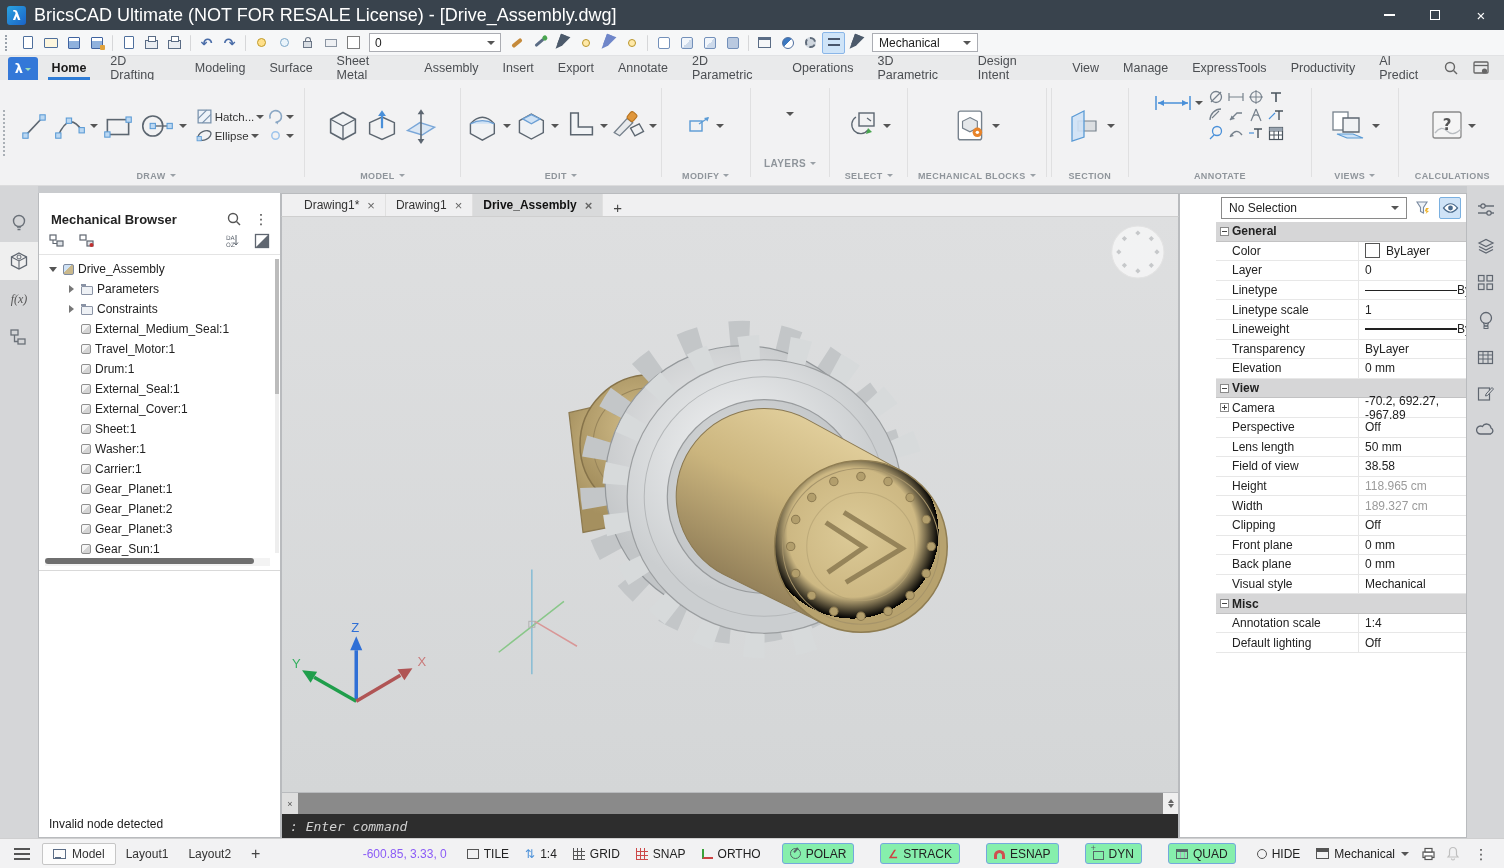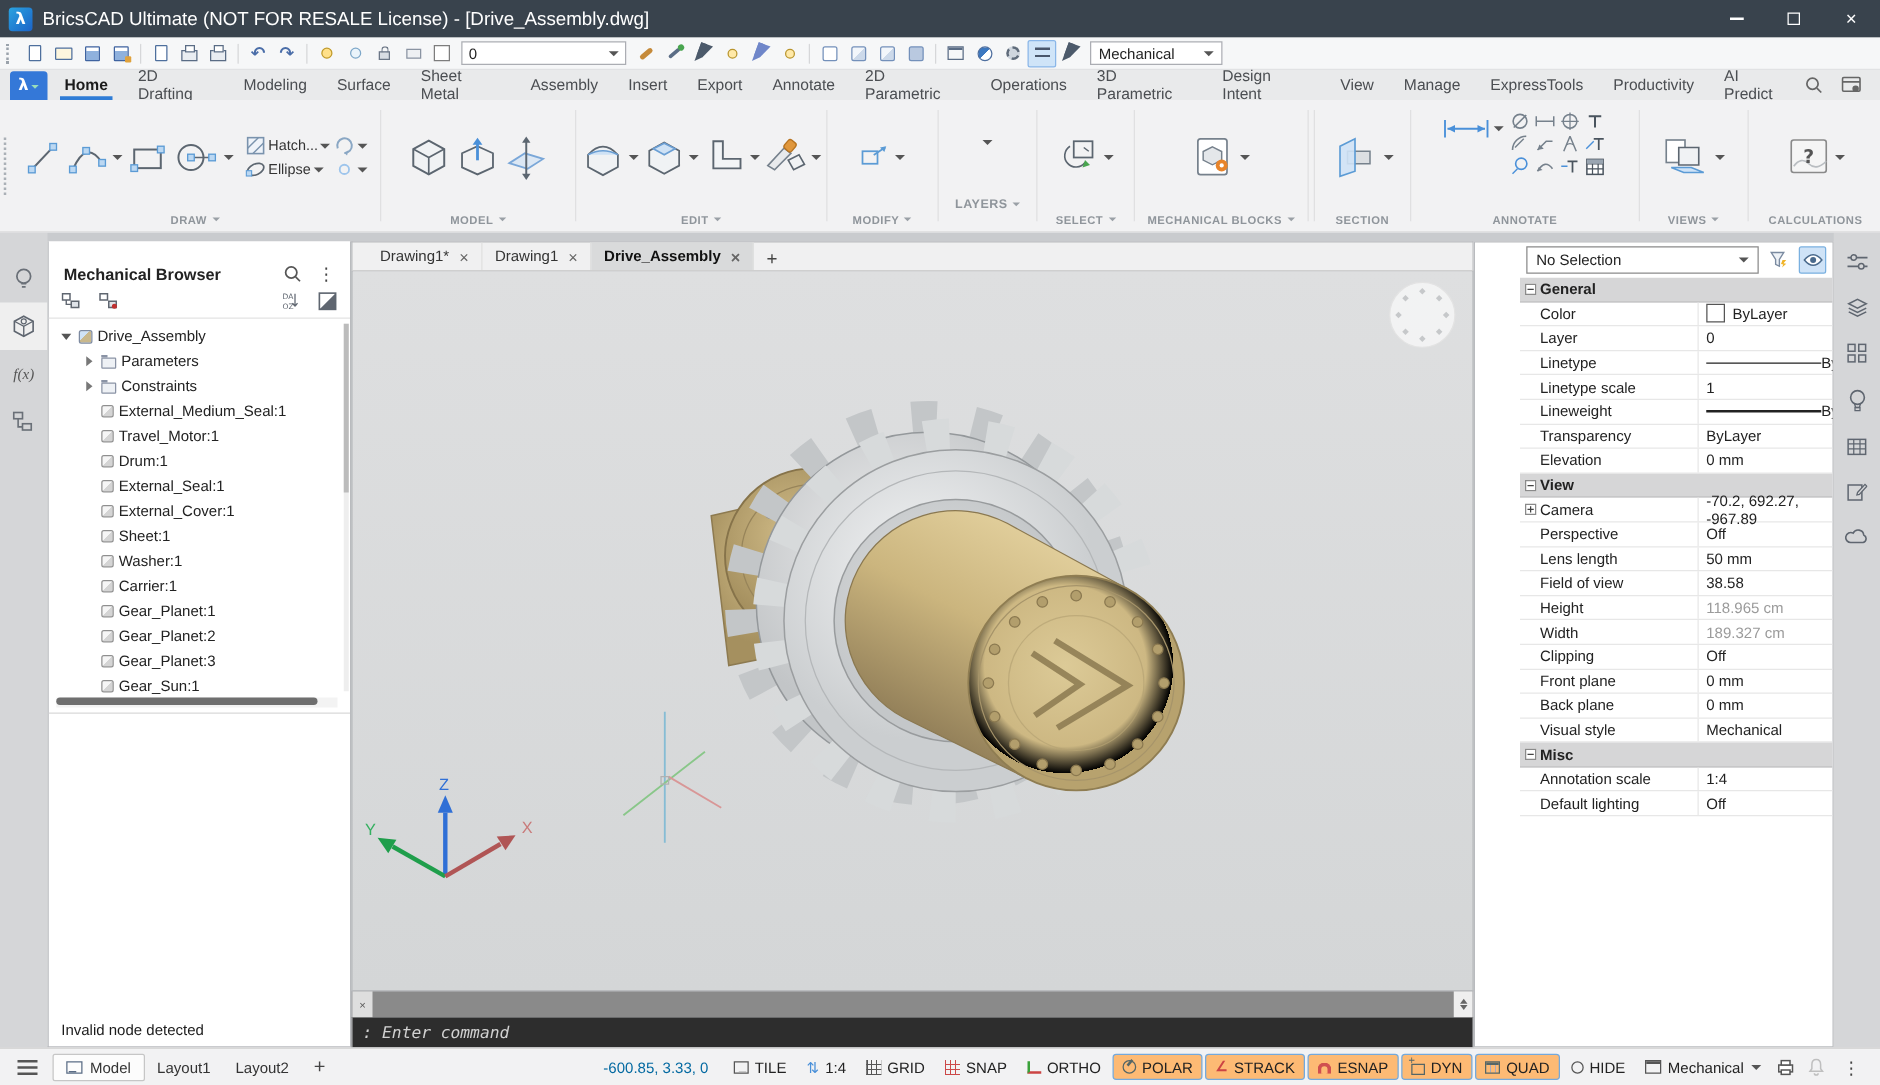--- a/index.html
+++ b/index.html
@@ -5,21 +5,21 @@
   * { margin:0; padding:0; box-sizing:border-box; }
   html,body { width:1504px; height:868px; overflow:hidden; }
   body { font-family:"Liberation Sans", sans-serif; font-size:12px; color:#222; background:#c9cbce; }
   .app { width:1504px; height:868px; display:flex; flex-direction:column; position:relative; }
 
   
   .titlebar { height:30px; background:#39434d; color:#fff; display:flex; align-items:center; flex:none; }
   .app-icon { width:19px; height:19px; margin:0 8px 0 7px; border-radius:3px;
     background:linear-gradient(135deg,#2aa3e0,#1b63c8); color:#fff; font:bold 13px/19px "DejaVu Sans",sans-serif;
     text-align:center; flex:none; }
-  .title-text { font-size:15px; }
+  .title-text { font-size:18px; }
   .win-btns { margin-left:auto; display:flex; height:30px; }
   .win-btn { width:46px; height:30px; display:flex; align-items:center; justify-content:center; color:#fff; }
   .ic-min { width:11px; height:1.5px; background:#fff; display:block; }
   .ic-max { width:10px; height:10px; border:1.2px solid #fff; display:block; }
   .ic-close { font-size:15px; line-height:1; }
 
   
   .qat { height:26px; background:#f6f7f8; border-bottom:1px solid #e1e2e4; display:flex; align-items:center; padding-left:3px; flex:none; }
   .qgrip { width:7px; height:16px; border-left:2px dotted #9aa2ab; margin:0 4px 0 2px; }
   .qicon { width:23px; height:22px; display:flex; align-items:center; justify-content:center; flex:none; border-radius:2px; }
@@ -159,23 +159,23 @@
 
   
   .statusbar { height:30px; background:#f2f2f3; border-top:1px solid #cfcfd0; display:flex; align-items:center; padding:0 8px; gap:2px; flex:none; font-size:12px; }
   .burger { width:16px; display:flex; flex-direction:column; gap:3px; margin:0 10px 0 6px; }
   .burger span { height:2px; background:#555; }
   .stab { height:22px; display:flex; align-items:center; gap:6px; padding:0 10px; color:#333; }
   .stab.active { background:#fcfcfc; border:1px solid #c6c6c6; border-radius:2px; }
   .st-ic { display:none; }
   .st-ic.model-icon { display:inline-block; width:13px; height:10px; border:1.2px solid #5a6c85; background:linear-gradient(transparent 0 5px,#5a6c85 5px 6px,transparent 6px) no-repeat 1px 2px/6px 6px; }
   .stab-add { font-size:16px; color:#444; padding:0 8px; }
-  .coords { margin-left:auto; font-size:12px; color:#0369a1; padding-right:10px; }
+  .coords { margin-left:auto; font-size:12px; color:#8b5cf6; padding-right:10px; }
   .tog { height:21px; display:flex; align-items:center; gap:5px; padding:0 7px; border:1px solid transparent; border-radius:3px; color:#222; }
-  .tog.on { border-color:#74a9dc; background:#fdba74; margin:0 1px; }
+  .tog.on { border-color:#74a9dc; background:#86efac; margin:0 13px; }
   .tog i { display:inline-block; flex:none; }
   .tile-icon { width:12px; height:10px; border:1px solid #555; background:linear-gradient(transparent 0 5px,#555 5px 6px,transparent 6px) no-repeat left 3px bottom 1px/6px 5px; }
   .scale-icon { font-style:normal; color:#4a90d9; font-size:12px; line-height:10px; }
   .scale-icon::before { content:"\21C5"; }
   .grid-icon { width:12px; height:12px; background:repeating-linear-gradient(0deg,#555 0 1px,transparent 1px 4px),repeating-linear-gradient(90deg,#555 0 1px,transparent 1px 4px); }
   .snap-icon { width:12px; height:12px; background:repeating-linear-gradient(0deg,#cc4848 0 1px,transparent 1px 4px),repeating-linear-gradient(90deg,#cc4848 0 1px,transparent 1px 4px); }
   .ortho-icon { width:11px; height:10px; border-left:2px solid #3aa23a; border-bottom:2px solid #cc4444; }
   .polar-icon { width:11px; height:11px; border:1.5px solid #566; border-radius:50%; position:relative; }
   .polar-icon::after { content:""; position:absolute; left:4px; top:-2px; width:1.5px; height:6px; background:#566; transform:rotate(40deg); }
   .strack-icon { font-style:normal; color:#cc4444; font-weight:bold; font-size:11px; line-height:10px; }

